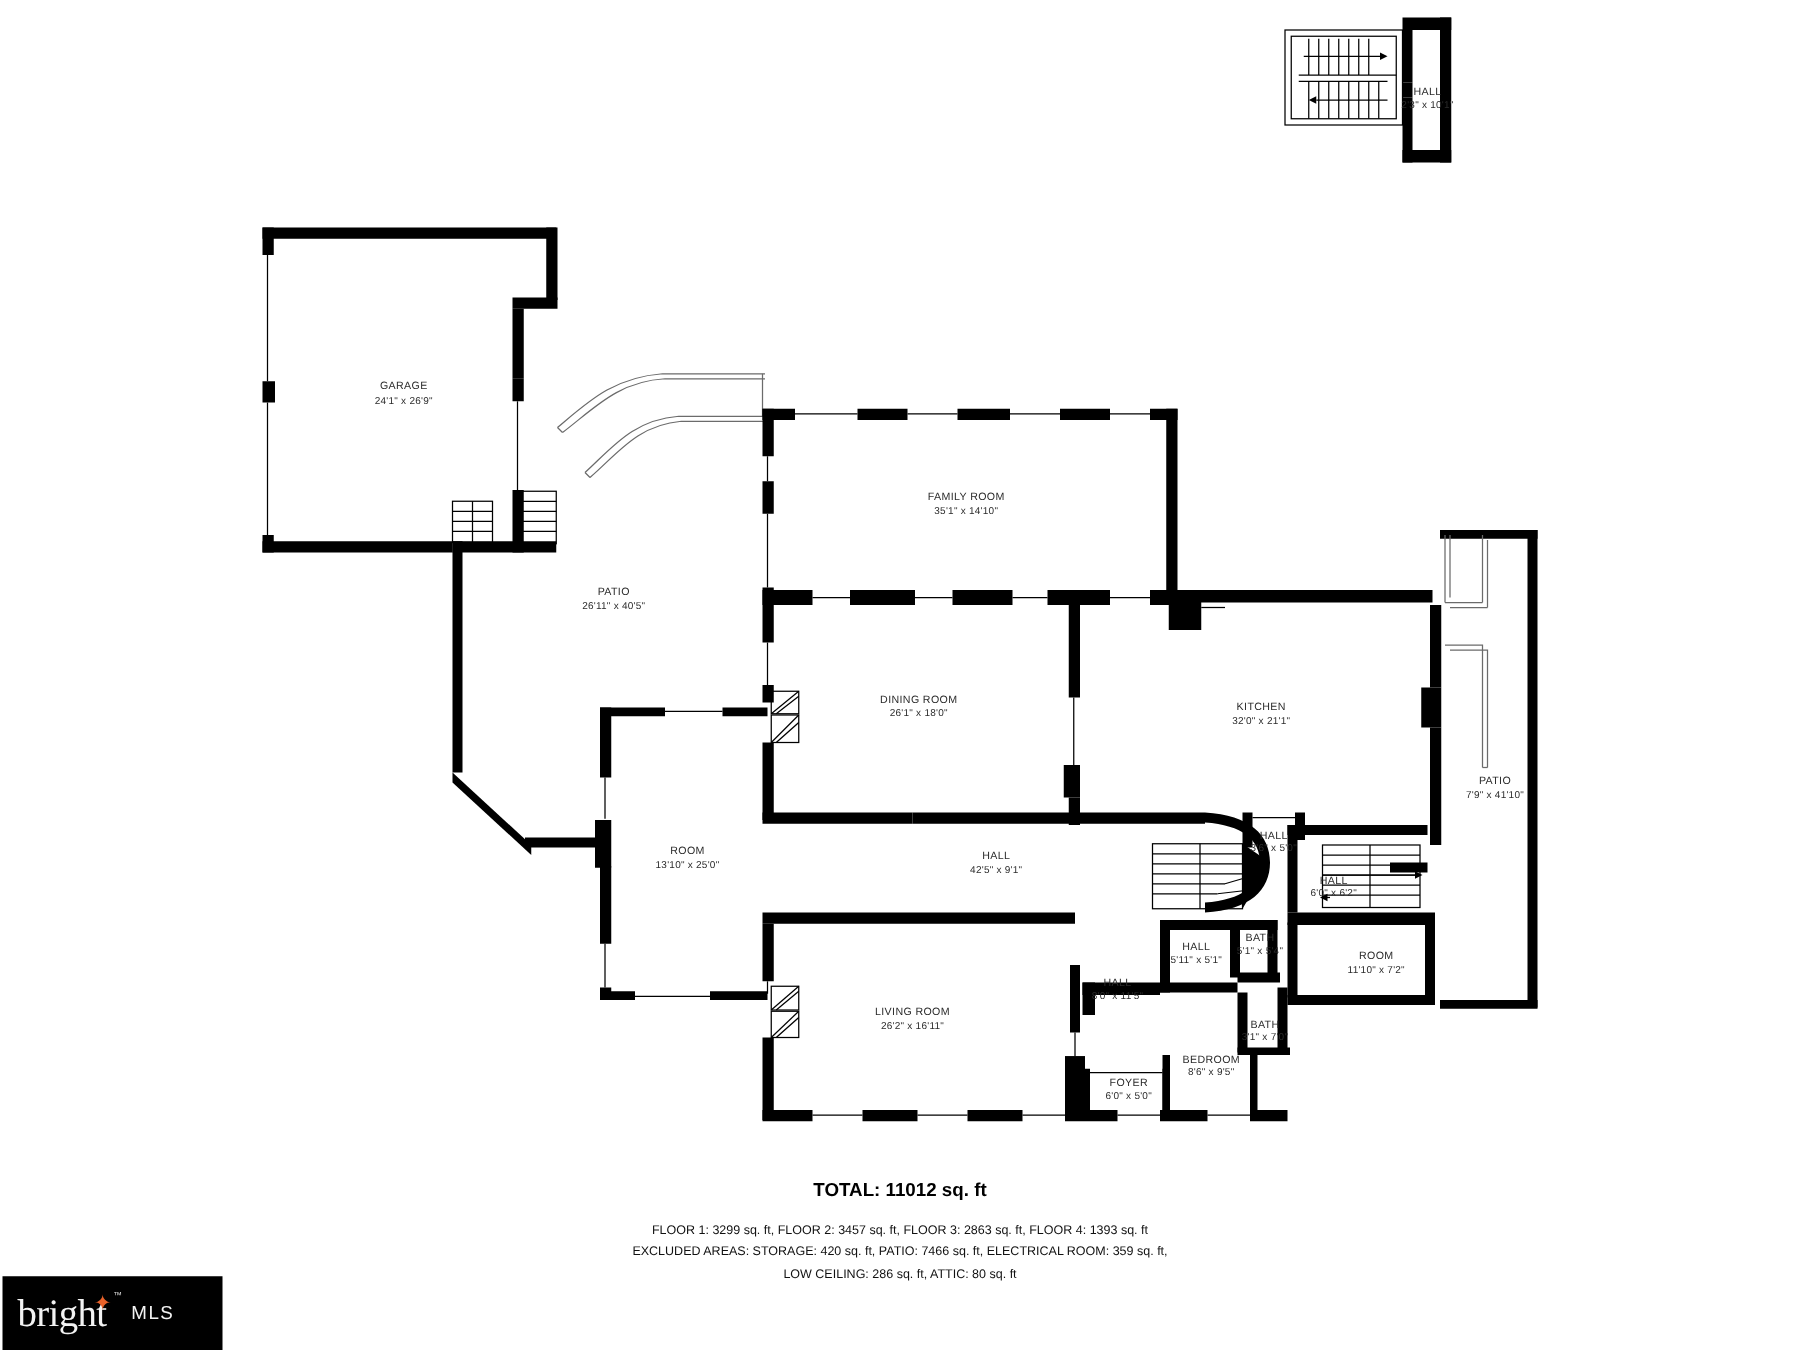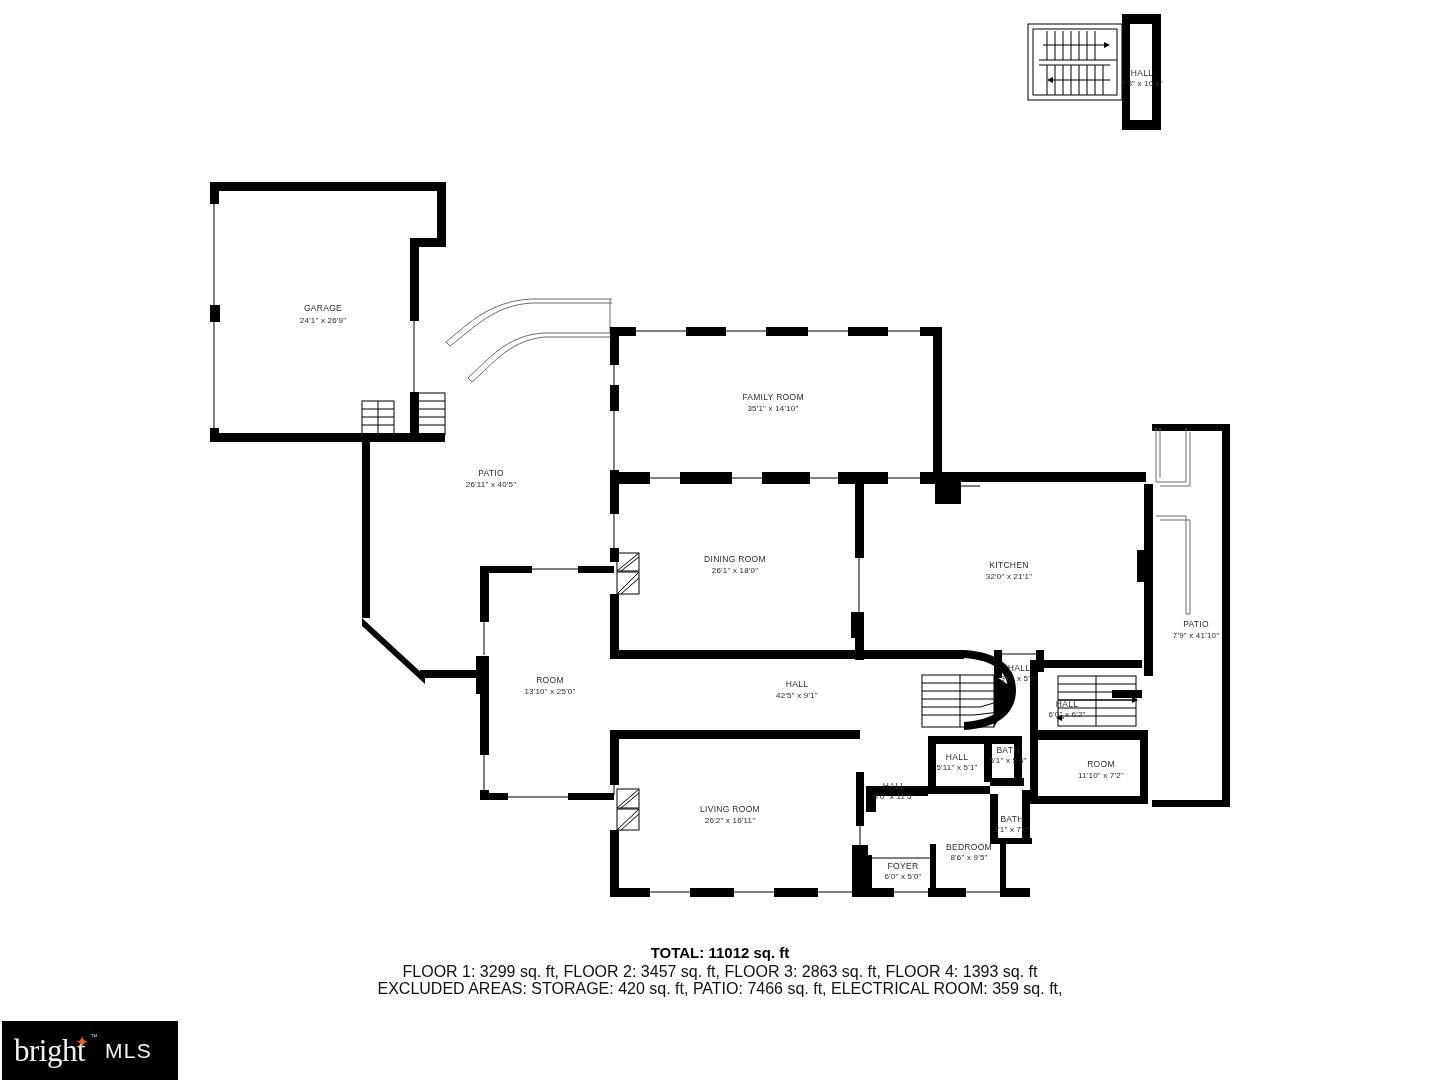--- a/index.html
+++ b/index.html
@@ -61,25 +61,25 @@
     width: 1440px;
     text-align: center;
     line-height: 17.5px;
   }
   #summary .total {
     font-family: "Liberation Sans", sans-serif;
     font-weight: bold;
     font-size: 15px;
     color: #000000;
     display: block;
-    margin-bottom: 1px;
+    margin-bottom: 14px;
   }
   #summary .sumline {
     font-family: "Liberation Sans", sans-serif;
-    font-size: 16px;
+    font-size: 10px;
     color: #111111;
     display: block;
   }
 
   
   #disclaimer {
     position: absolute;
     left: 0;
     top: 1041px;
     width: 1440px;
@@ -124,21 +124,21 @@
   #logo .logo-tm {
     position: absolute;
     right: -12px;
     top: -2px;
     font-family: "Liberation Sans", sans-serif;
     font-size: 7px;
     color: #d8d8d8;
   }
   #logo .logo-mls {
     font-family: "Liberation Sans", sans-serif;
-    font-size: 21px;
+    font-size: 15px;
     color: #f2f2f2;
     letter-spacing: 1.2px;
     margin-left: 20px;
   }
 </style>
 </head>
 <body>
 
 <div id="plan-root">
 
@@ -493,20 +493,21 @@
       <text class="room-label" x="903" y="869">FOYER</text>
       <text class="room-dim" x="903" y="879">6'0" x 5'0"</text>
     </g>
 
   </svg>
 
   <div id="summary">
     <span class="total">TOTAL: 11012 sq. ft</span>
     <span class="sumline">FLOOR 1: 3299 sq. ft, FLOOR 2: 3457 sq. ft, FLOOR 3: 2863 sq. ft, FLOOR 4: 1393 sq. ft</span>
     <span class="sumline">EXCLUDED AREAS: STORAGE: 420 sq. ft, PATIO: 7466 sq. ft, ELECTRICAL ROOM: 359 sq. ft,</span>
+    <span class="sumline">LOW CEILING: 286 sq. ft, ATTIC: 80 sq. ft</span>
   </div>
 
 
   <div id="logo">
     <span class="logo-bright">
       <span>bright</span>
       <span class="logo-star">✦</span>
       <span class="logo-tm">™</span>
     </span>
     <span class="logo-mls">MLS</span>

